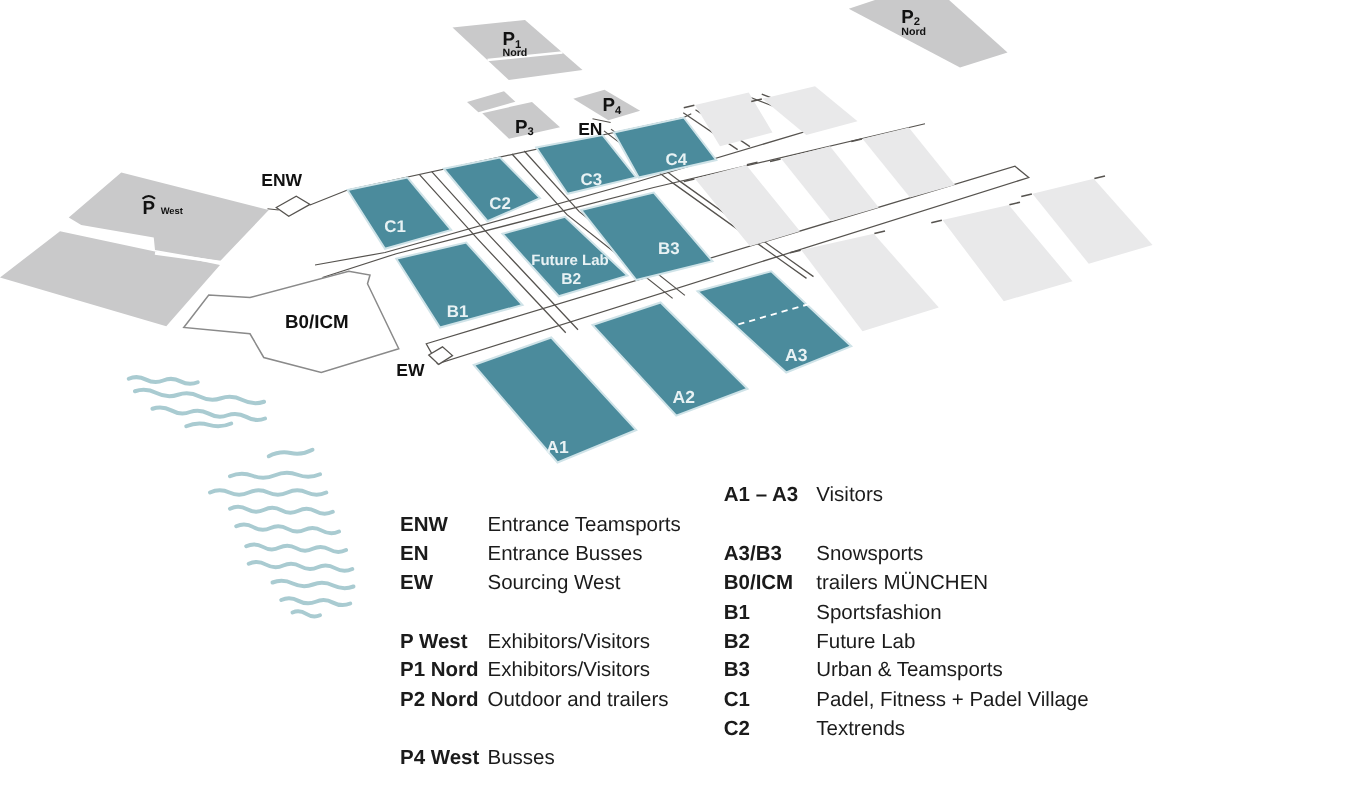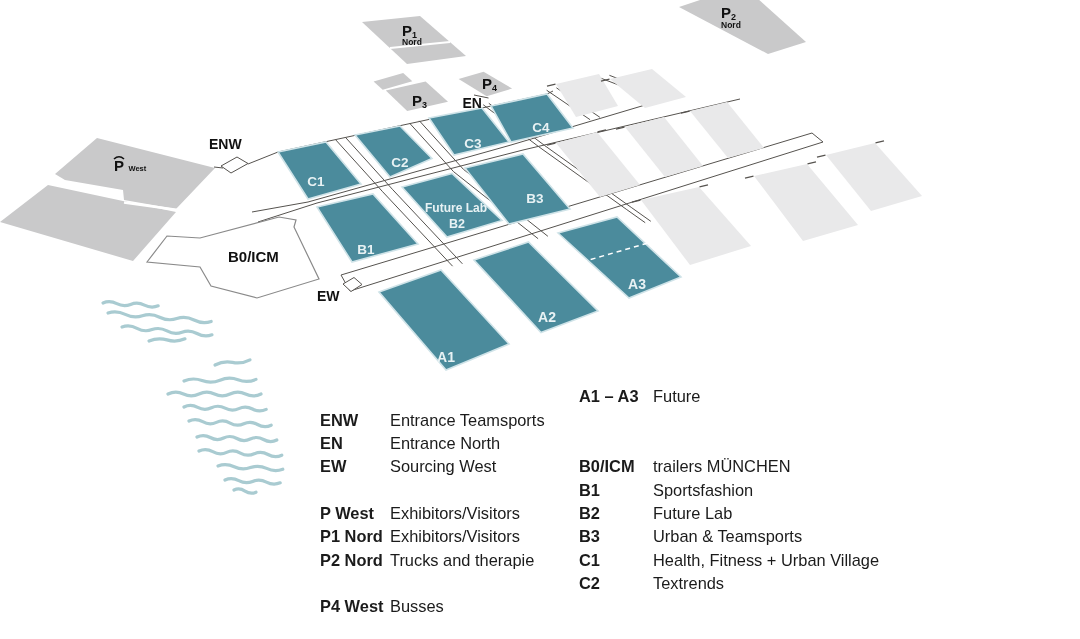--- a/index.html
+++ b/index.html
@@ -225,54 +225,58 @@
       </g>
 </svg>
 
 <div class="lr" style="top:412px">
       <span class="k" style="left:320px">ENW</span>
       <span class="v" style="left:390px">Entrance Teamsports</span>
     </div>
 
 <div class="lr" style="top:435px">
       <span class="k" style="left:320px">EN</span>
-      <span class="v" style="left:390px">Entrance North</span>
+      <span class="v" style="left:390px">Entrance Busses</span>
     </div>
 
 <div class="lr" style="top:458px">
       <span class="k" style="left:320px">EW</span>
       <span class="v" style="left:390px">Sourcing West</span>
     </div>
 
 <div class="lr" style="top:504.5px">
       <span class="k" style="left:320px">P West</span>
       <span class="v" style="left:390px">Exhibitors/Visitors</span>
     </div>
 
 <div class="lr" style="top:528px">
       <span class="k" style="left:320px">P1 Nord</span>
       <span class="v" style="left:390px">Exhibitors/Visitors</span>
     </div>
 
 <div class="lr" style="top:551.5px">
       <span class="k" style="left:320px">P2 Nord</span>
-      <span class="v" style="left:390px">Trucks and therapie</span>
+      <span class="v" style="left:390px">Outdoor and trailers</span>
     </div>
 
 
 <div class="lr" style="top:598px">
       <span class="k" style="left:320px">P4 West</span>
       <span class="v" style="left:390px">Busses</span>
     </div>
 
 <div class="lr" style="top:388px">
       <span class="k" style="left:579px">A1 – A3</span>
-      <span class="v" style="left:653px">Future</span>
-    </div>
-
+      <span class="v" style="left:653px">Visitors</span>
+    </div>
+
+<div class="lr" style="top:435px">
+      <span class="k" style="left:579px">A3/B3</span>
+      <span class="v" style="left:653px">Snowsports</span>
+    </div>
 
 <div class="lr" style="top:458px">
       <span class="k" style="left:579px">B0/ICM</span>
       <span class="v" style="left:653px">trailers MÜNCHEN</span>
     </div>
 
 <div class="lr" style="top:481.5px">
       <span class="k" style="left:579px">B1</span>
       <span class="v" style="left:653px">Sportsfashion</span>
     </div>
@@ -282,21 +286,21 @@
       <span class="v" style="left:653px">Future Lab</span>
     </div>
 
 <div class="lr" style="top:528px">
       <span class="k" style="left:579px">B3</span>
       <span class="v" style="left:653px">Urban &amp; Teamsports</span>
     </div>
 
 <div class="lr" style="top:551.5px">
       <span class="k" style="left:579px">C1</span>
-      <span class="v" style="left:653px">Health, Fitness + Urban Village</span>
+      <span class="v" style="left:653px">Padel, Fitness + Padel Village</span>
     </div>
 
 <div class="lr" style="top:575px">
       <span class="k" style="left:579px">C2</span>
       <span class="v" style="left:653px">Textrends</span>
     </div>
 
 </div>
 
 </body></html>

